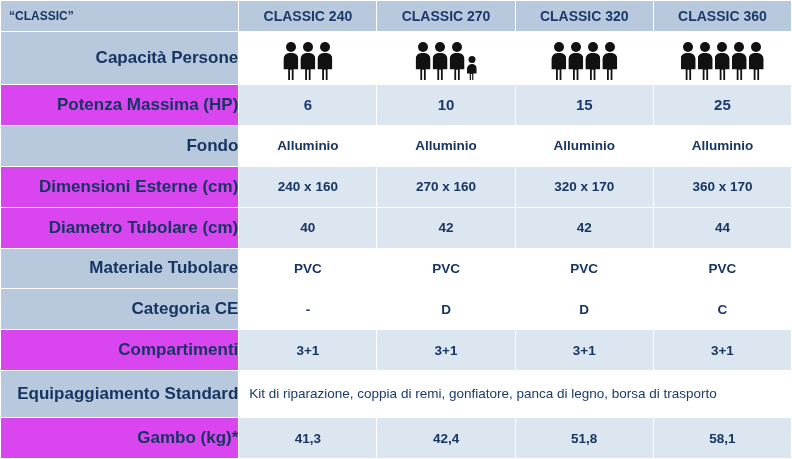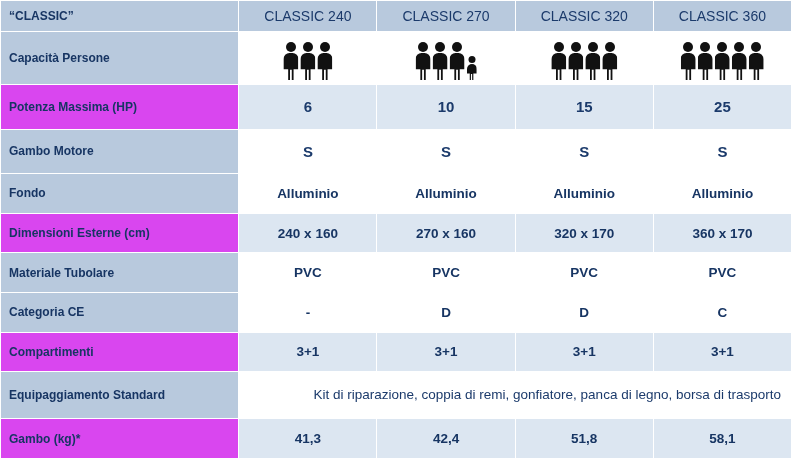--- a/index.html
+++ b/index.html
@@ -25,40 +25,40 @@
     border: 1px solid #ffffff;
     padding: 0;
     vertical-align: middle;
   }
   col.label-col { width: 238px; }
   col.model-col { width: 138px; }
 
   
   .header-row td {
     background: #b8c9dd;
-    font-weight: normal;
+    font-weight: bold;
     height: 30px;
   }
   .header-row td.label-cell {
     text-align: left;
     padding-left: 8px;
     font-size: 12px;
   }
   .header-row td.model-cell {
     text-align: center;
     font-size: 14px;
   }
 
   
   td.label-cell {
     background: #b8c9dd;
     font-weight: bold;
-    text-align: left;
-    padding-left: 8px;
-    font-size: 12px;
+    text-align: right;
+    padding-left: 1px;
+    font-size: 17px;
     color: #173563;
   }
 
   
   td.value-cell {
     text-align: center;
     background: #ffffff;
   }
   tr.shaded td.value-cell {
     background: #dce6f1;
@@ -125,21 +125,21 @@
     height: 7px;
   }
   .person.child .body {
     top: 8px;
     width: 10px;
     height: 16px;
   }
 
   
   td.equip-cell {
-    text-align: right;
+    text-align: left;
     background: #ffffff;
     font-size: 13.5px;
     line-height: 1.35;
     padding: 5px 10px;
   }
   tr.equip-row td.label-cell { height: 46px; }
 </style>
 </head>
 <body>
 
@@ -245,45 +245,45 @@
     </tr>
 
     <tr class="shaded">
       <td class="label-cell">Potenza Massima (HP)</td>
       <td class="value-cell bold">6</td>
       <td class="value-cell bold">10</td>
       <td class="value-cell bold">15</td>
       <td class="value-cell bold">25</td>
     </tr>
 
-    <tr>
-      <td class="label-cell">Gambo Motore</td>
-      <td class="value-cell bold">S</td>
-      <td class="value-cell bold">S</td>
-      <td class="value-cell bold">S</td>
-      <td class="value-cell bold">S</td>
-    </tr>
 
     <tr>
       <td class="label-cell">Fondo</td>
       <td class="value-cell normal">Alluminio</td>
       <td class="value-cell normal">Alluminio</td>
       <td class="value-cell normal">Alluminio</td>
       <td class="value-cell normal">Alluminio</td>
     </tr>
 
     <tr class="shaded">
       <td class="label-cell">Dimensioni Esterne (cm)</td>
       <td class="value-cell normal">240 x 160</td>
       <td class="value-cell normal">270 x 160</td>
       <td class="value-cell normal">320 x 170</td>
       <td class="value-cell normal">360 x 170</td>
     </tr>
 
 
+    <tr class="shaded">
+      <td class="label-cell">Diametro Tubolare (cm)</td>
+      <td class="value-cell normal">40</td>
+      <td class="value-cell normal">42</td>
+      <td class="value-cell normal">42</td>
+      <td class="value-cell normal">44</td>
+    </tr>
 
     <tr>
       <td class="label-cell">Materiale Tubolare</td>
       <td class="value-cell normal">PVC</td>
       <td class="value-cell normal">PVC</td>
       <td class="value-cell normal">PVC</td>
       <td class="value-cell normal">PVC</td>
     </tr>
 
     <tr>

